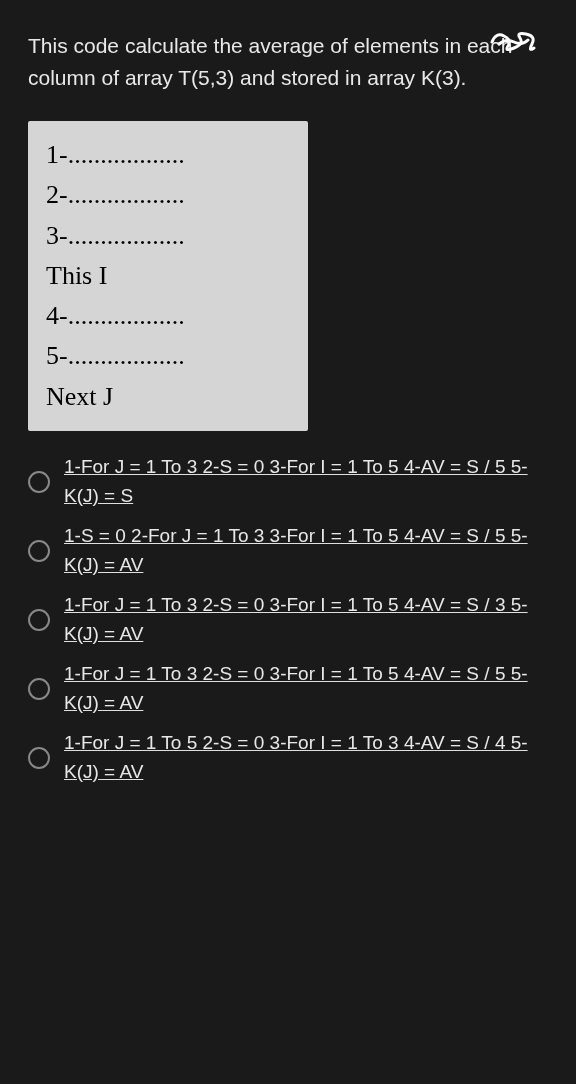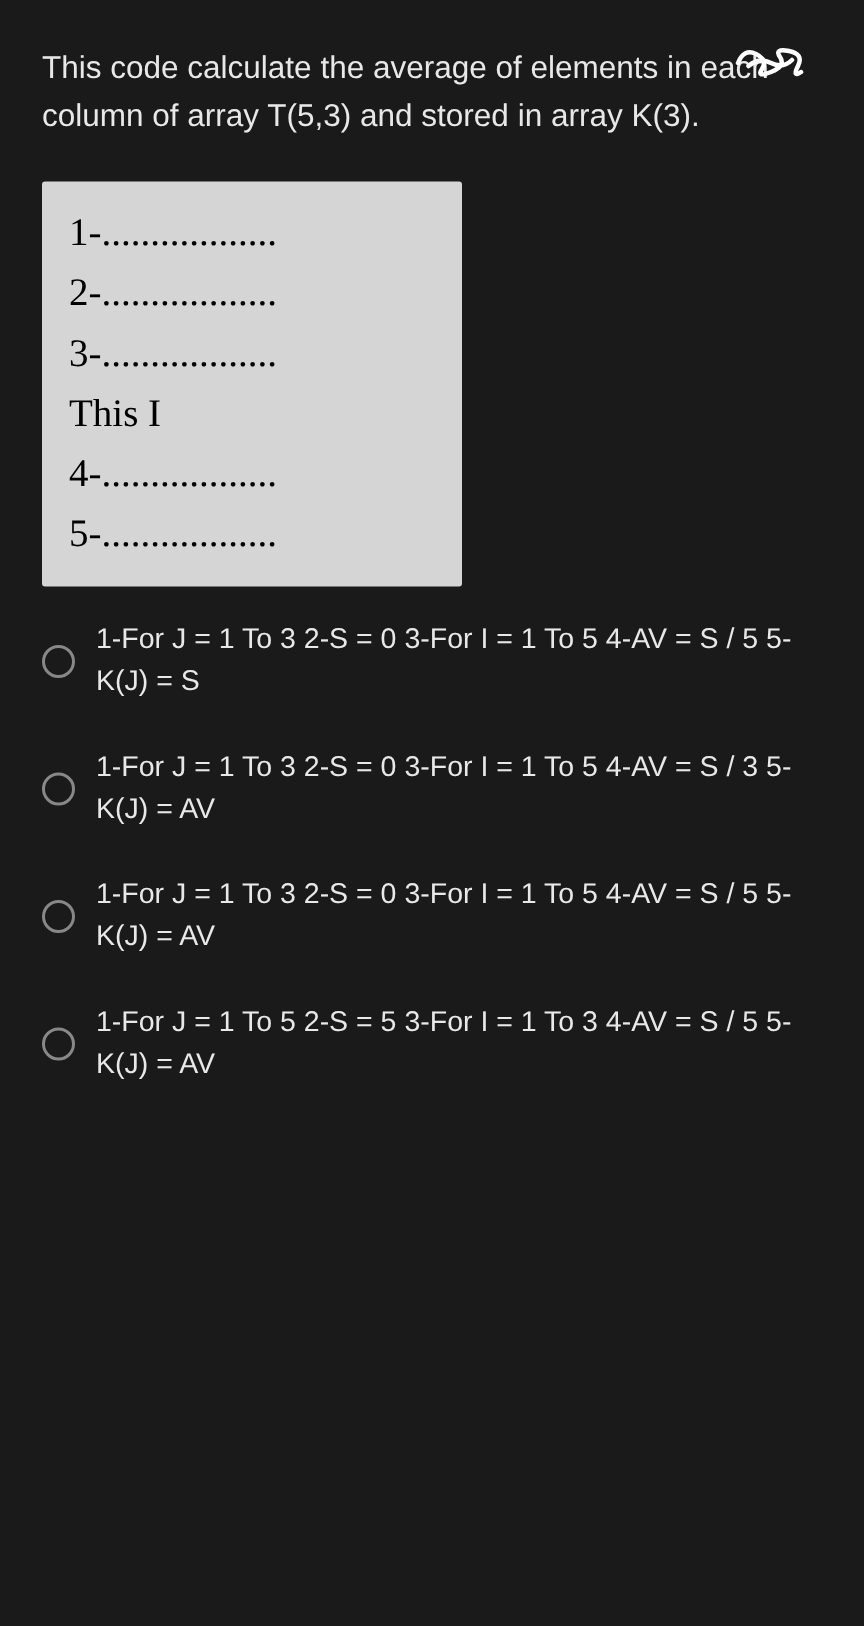--- a/index.html
+++ b/index.html
@@ -31,22 +31,23 @@
     }
     .code-line {
       font-family: "Times New Roman", serif;
       font-size: 26px;
       color: #000;
       line-height: 1.55;
     }
     .options {
       display: flex;
       flex-direction: column;
-      gap: 28px;
+      gap: 12px;
       margin-top: 8px;
+      text-decoration: underline;
     }
     .option {
       display: flex;
       align-items: center;
       gap: 14px;
     }
     .radio {
       width: 22px;
       height: 22px;
       border: 2px solid #888;
@@ -84,32 +85,37 @@
 
 <div class="question-text">This code calculate the average of elements  in each column of array T(5,3) and stored in array K(3).</div>
 
 <div class="code-box">
   <div class="code-line">1-..................</div>
   <div class="code-line">2-..................</div>
   <div class="code-line">3-..................</div>
   <div class="code-line">This I</div>
   <div class="code-line">4-..................</div>
   <div class="code-line">5-..................</div>
+  <div class="code-line">Next J</div>
 </div>
 
 <div class="options">
   <div class="option">
     <div class="radio"></div>
     <div class="option-text">1-For J = 1 To 3 2-S = 0 3-For I = 1 To 5 4-AV = S / 5 5-K(J) = S</div>
+  </div>
+  <div class="option">
+    <div class="radio"></div>
+    <div class="option-text">1-S = 0 2-For J = 1 To 3 3-For I = 1 To 5 4-AV = S / 5 5-K(J) = AV</div>
   </div>
   <div class="option">
     <div class="radio"></div>
     <div class="option-text">1-For J = 1 To 3 2-S = 0 3-For I = 1 To 5 4-AV = S / 3 5-K(J) = AV</div>
   </div>
   <div class="option">
     <div class="radio"></div>
     <div class="option-text">1-For J = 1 To 3 2-S = 0 3-For I = 1 To 5 4-AV = S / 5 5-K(J) = AV</div>
   </div>
   <div class="option">
     <div class="radio"></div>
-    <div class="option-text">1-For J = 1 To 5 2-S = 5 3-For I = 1 To 3 4-AV = S / 5 5-K(J) = AV</div>
+    <div class="option-text">1-For J = 1 To 5 2-S = 0 3-For I = 1 To 3 4-AV = S / 4 5-K(J) = AV</div>
   </div>
 </div>
 
 </body></html>

